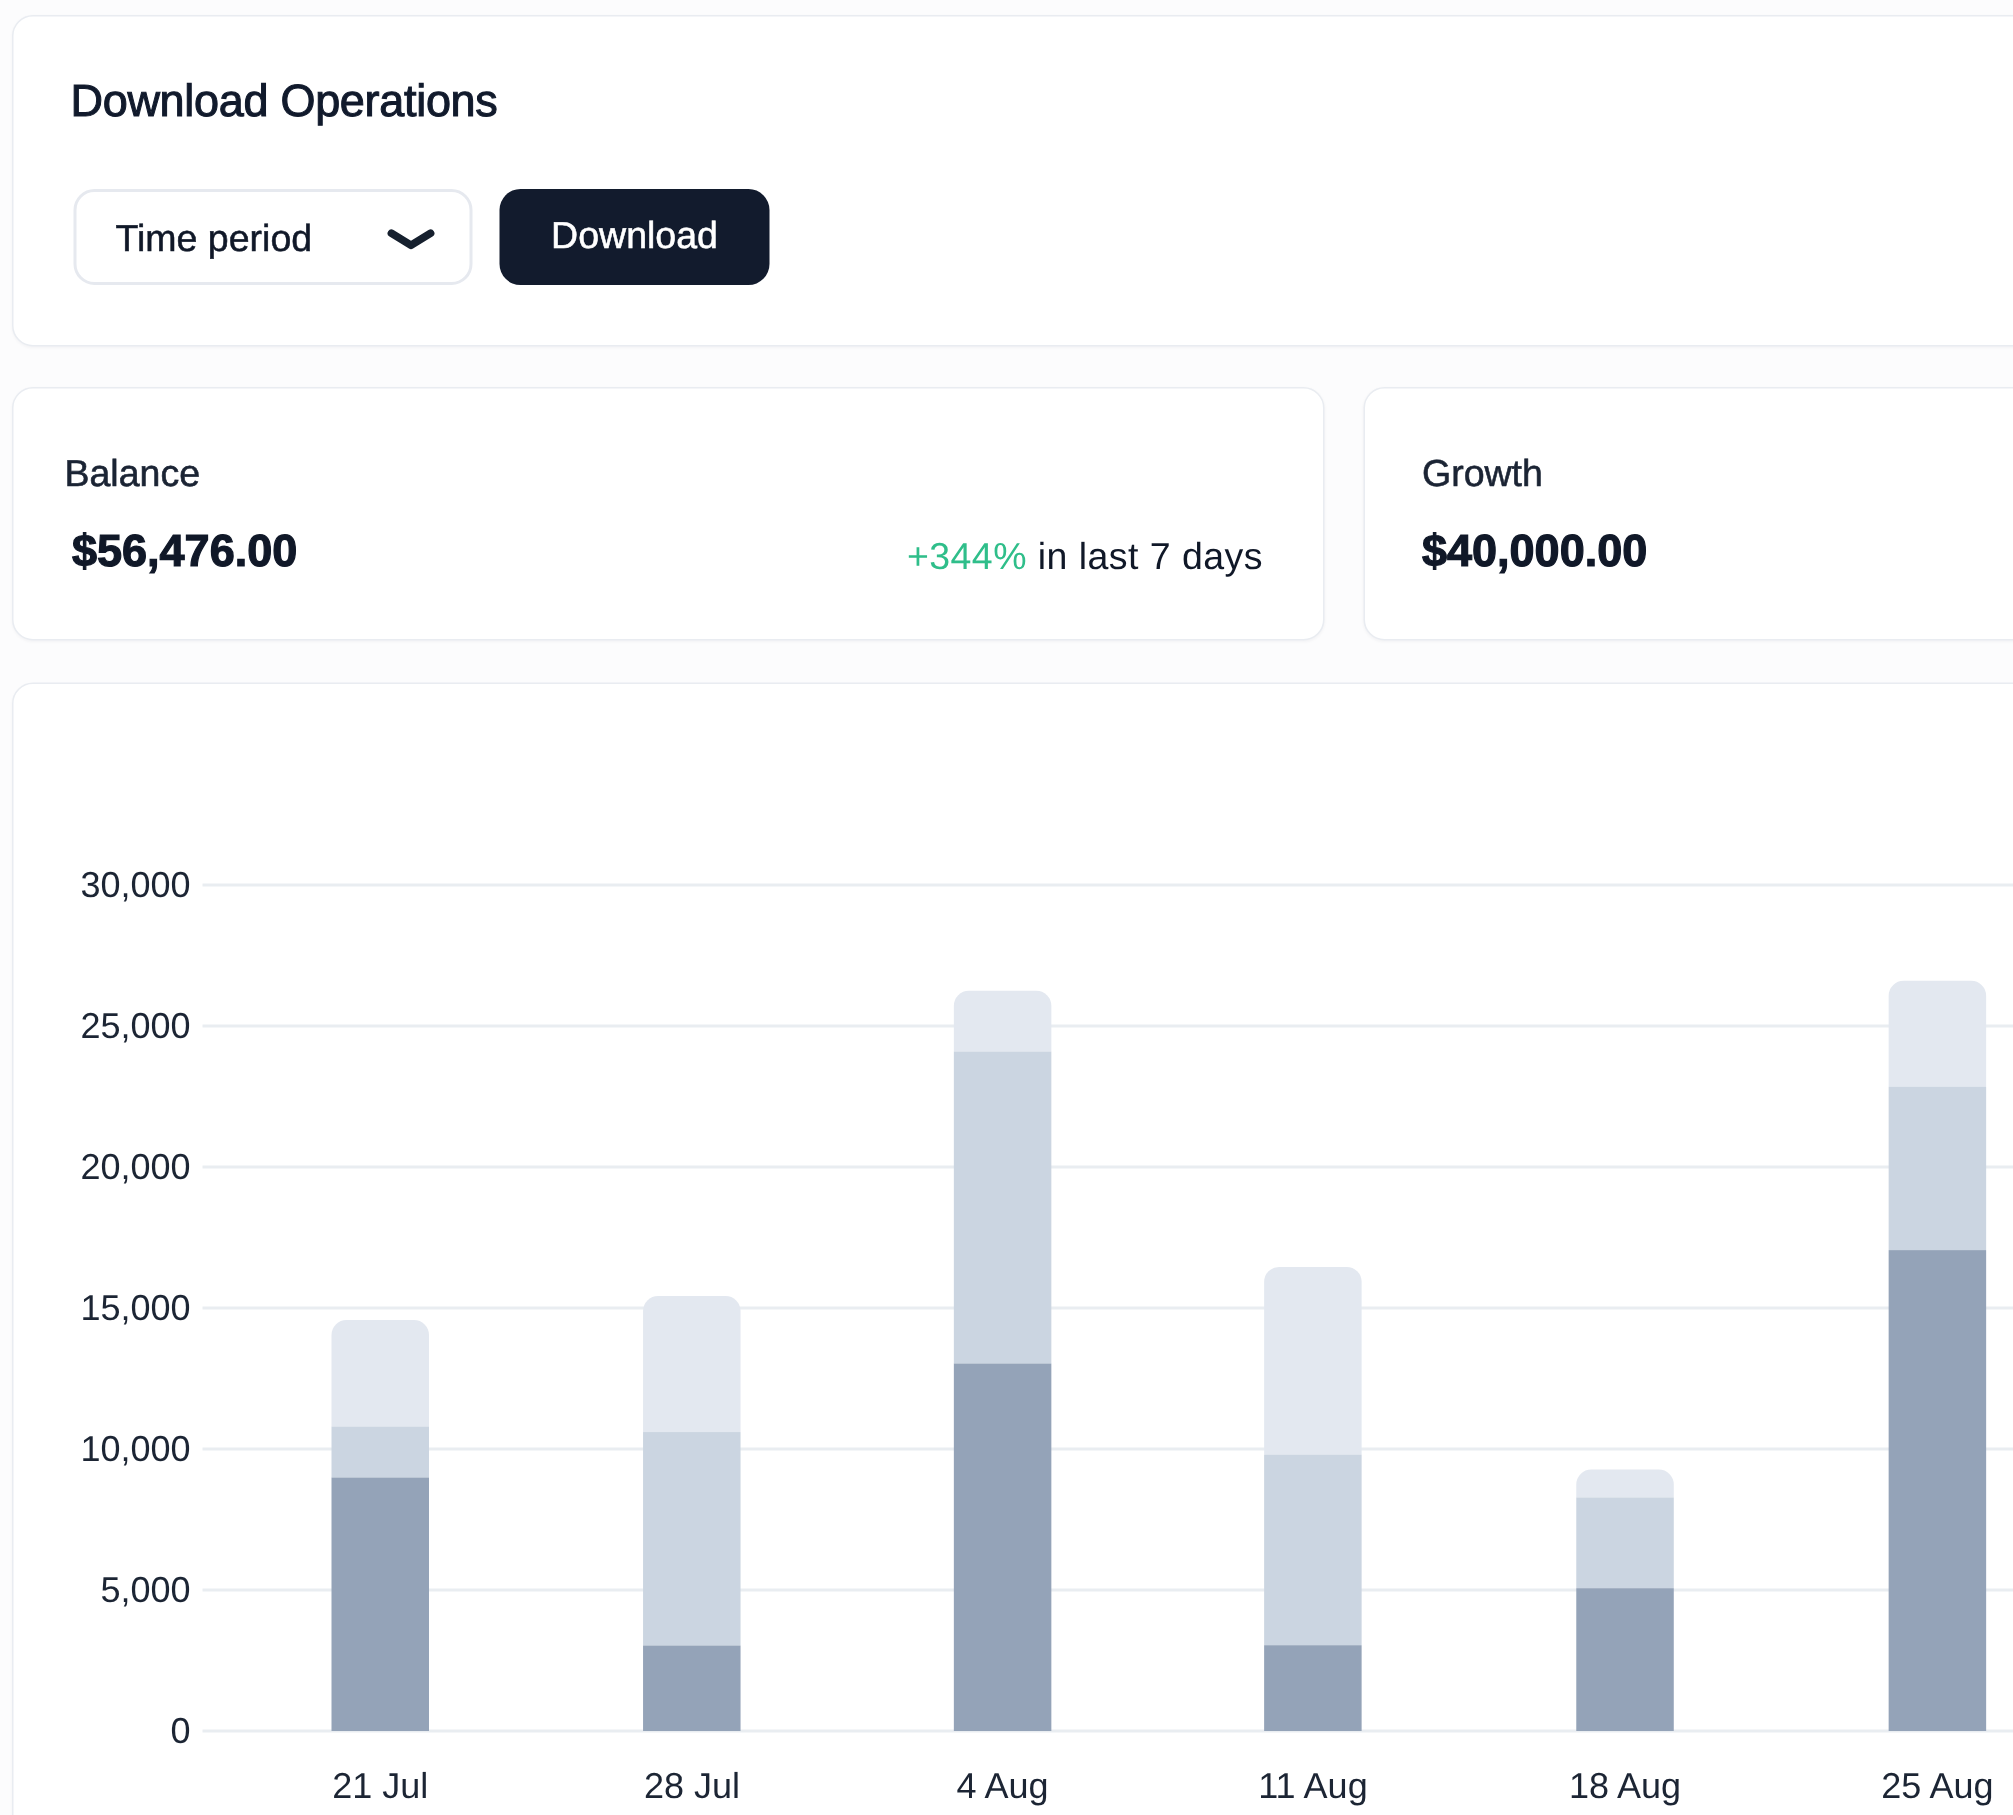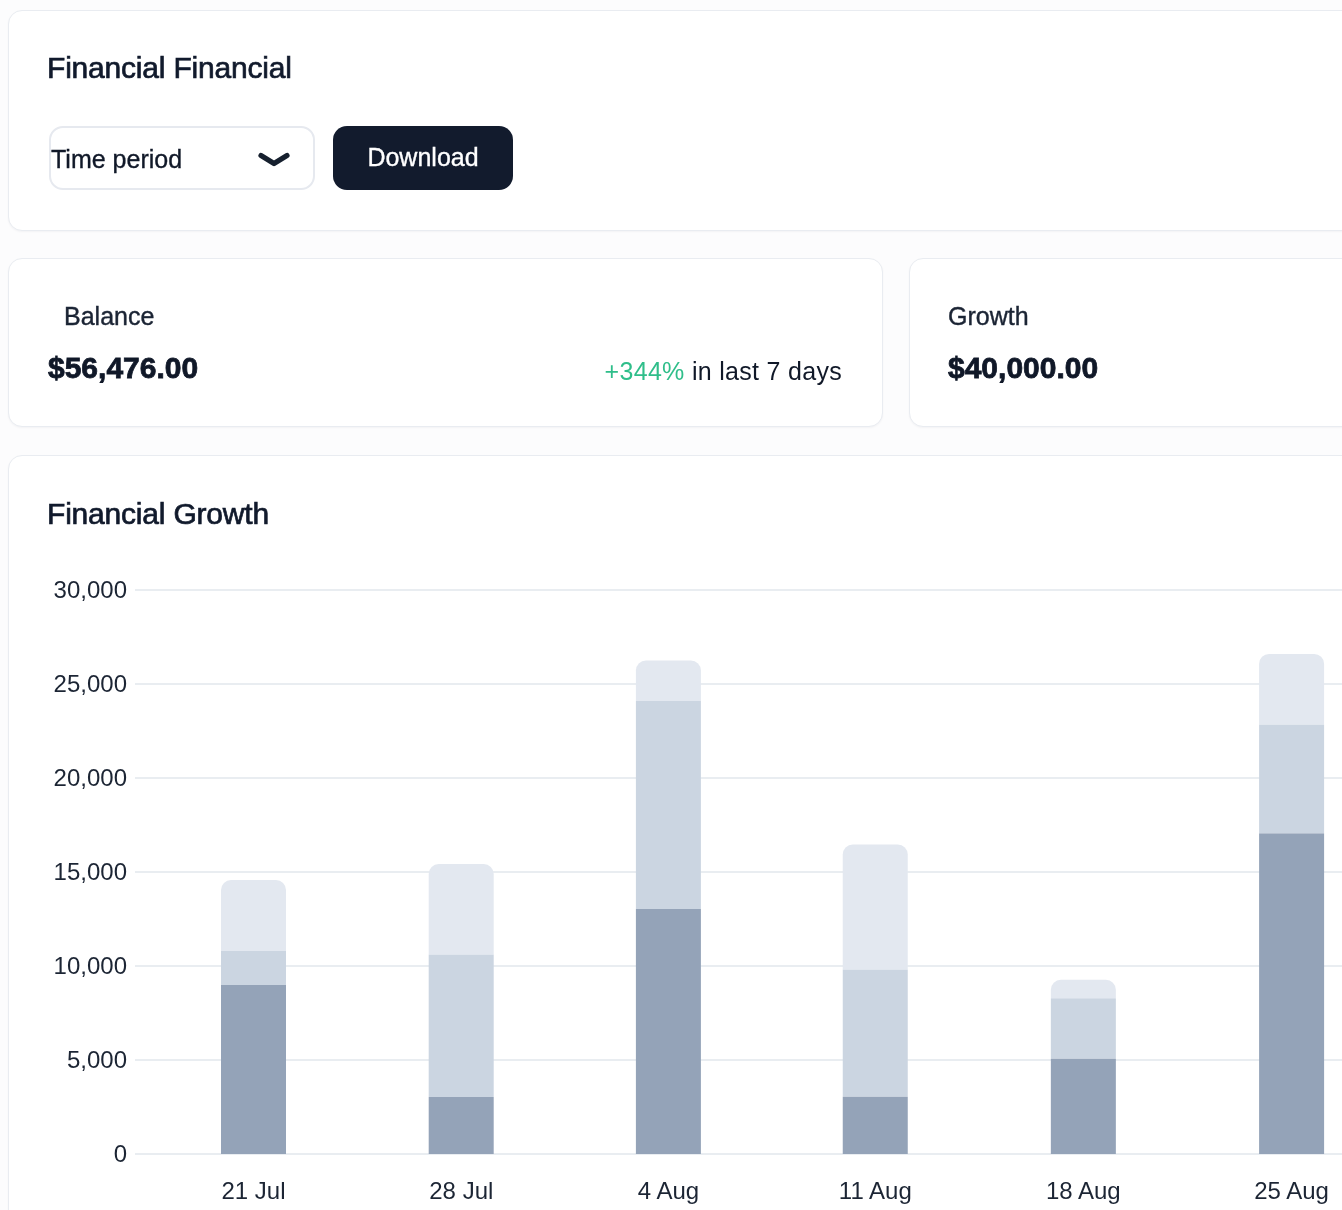--- a/index.html
+++ b/index.html
@@ -26,63 +26,62 @@
   }
   .btn-row { position:absolute; left:49px; top:126px; }
   .btn {
     display:inline-block; height:64px; border-radius:14px;
     font-size:25px; line-height:63px; vertical-align:top;
     -webkit-text-stroke:0.35px currentColor;
   }
   .btn-light {
     position:relative;
     width:266px; background:#fff; border:2px solid #e6e9ef;
-    color:#101828; margin-right:18px;
+    color:#101828; padding-left:26px; margin-right:18px;
     font-weight:500;
   }
   .chev { position:absolute; left:207px; top:23px; line-height:0; }
   .chev svg { display:block; }
   .btn-dark {
     width:180px; background:#121b2d; color:#fff; text-align:center;
     font-weight:500;
   }
   
   .stat-label { position:absolute; top:302px; font-size:25px; font-weight:400; color:#1b2434; -webkit-text-stroke:0.4px #1b2434; }
   .stat-value { position:absolute; top:351px; font-size:30px; font-weight:700; color:#101828; -webkit-text-stroke:0.8px #101828; }
   .stat-side { position:absolute; top:357px; right:500px; font-size:25px; color:#101828; letter-spacing:0.3px; }
   .green { color:#2fbe8a; }
   svg.chart { position:absolute; left:0; top:0; }
 </style>
 </head>
 <body>
 <div class="page">
 
   <div class="card card1"></div>
-  <div class="h-title" style="top:51px; left:47px;">Financial Financial</div>
+  <div class="h-title" style="top:51px; left:47px;">Download Operations</div>
   <div class="btn-row">
     <div class="btn btn-light">Time period
       <span class="chev">
           <svg width="32" height="18" viewBox="0 0 32 18">
             <polyline points="3,4.5 16,12.5 29,4.5" fill="none" stroke="#16202e" stroke-width="5.2" stroke-linecap="round" stroke-linejoin="round"></polyline>
           </svg>
         </span>
     </div><div class="btn btn-dark">Download</div>
   </div>
 
   <div class="card card-balance"></div>
-  <div class="stat-label" style="left:64px;">Balance</div>
+  <div class="stat-label" style="left:43px;">Balance</div>
   <div class="stat-value" style="left:48px;">$56,476.00</div>
   <div class="stat-side"><span class="green">+344%</span> in last 7 days</div>
 
   <div class="card card-equity"></div>
   <div class="stat-label" style="left:948px;">Growth</div>
   <div class="stat-value" style="left:948px;">$40,000.00</div>
 
   <div class="card card-chart"></div>
-  <div class="h-title" style="top:497px; left:47px;">Financial Growth</div>
 
   <svg class="chart" width="1342" height="1210" viewBox="0 0 1342 1210">
 
     <g stroke="#e9edf1" stroke-width="2">
       <line x1="135" y1="590" x2="1342" y2="590"></line>
       <line x1="135" y1="684" x2="1342" y2="684"></line>
       <line x1="135" y1="778" x2="1342" y2="778"></line>
       <line x1="135" y1="872" x2="1342" y2="872"></line>
       <line x1="135" y1="966" x2="1342" y2="966"></line>
       <line x1="135" y1="1060" x2="1342" y2="1060"></line>

